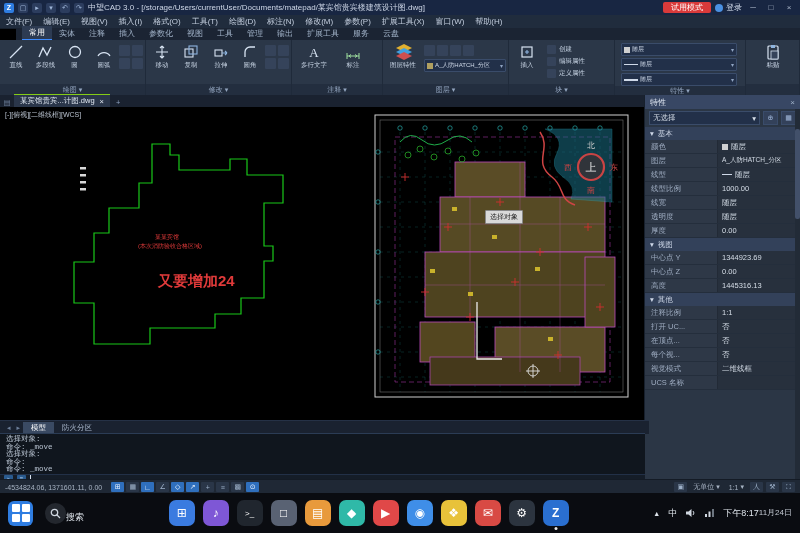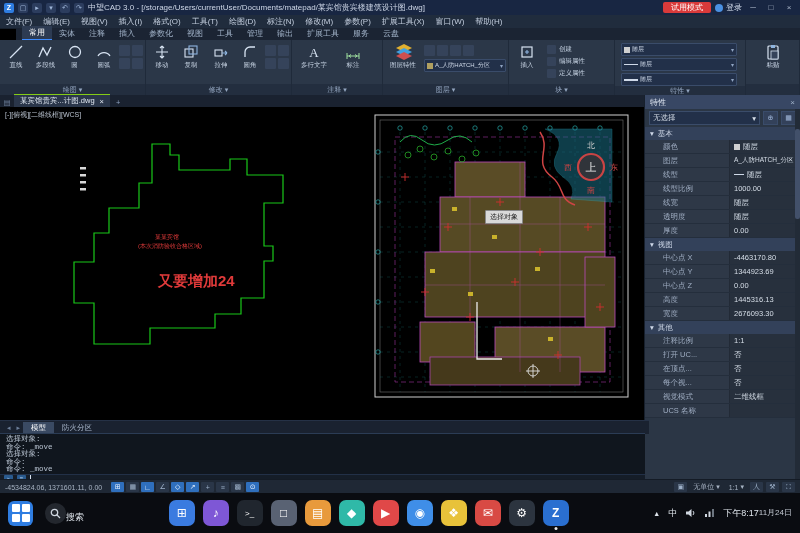--- a/index.html
+++ b/index.html
@@ -64,21 +64,21 @@
   #rp-header{height:14px;background:#384764;display:flex;align-items:center;padding:0 5px;color:#e2e9f4;
              font-size:8px;gap:4px;}
   #rp-header .x{margin-left:auto;color:#9fb0c8;}
   #rp-selector{display:flex;align-items:center;gap:3px;padding:2px 4px;}
   .sel-dd{flex:1;display:flex;align-items:center;background:#223049;border:1px solid #3a4c6a;height:12px;
           padding:0 3px;color:#d6dee8;}
   .sel-btn{width:13px;height:12px;background:#33415a;border:1px solid #3a4c6a;display:flex;align-items:center;
            justify-content:center;color:#9fb6d8;font-size:7px;}
   .psec{height:13px;background:#33415a;display:flex;align-items:center;gap:4px;padding:0 5px;color:#cfd8e8;}
   .prow{height:13px;display:flex;border-bottom:1px solid #242e3c;}
-  .pl{width:66px;display:flex;align-items:center;padding-left:18px;color:#9fadc2;background:#2e3847;}
+  .pl{width:66px;display:flex;align-items:center;padding-left:6px;color:#9fadc2;background:#2e3847;}
   .pv{flex:1;display:flex;align-items:center;gap:3px;padding-left:4px;background:#27303d;color:#d6dee8;
       border-left:1px solid #222a36;white-space:nowrap;overflow:hidden;}
   #rp-scroll{position:absolute;right:0;top:14px;bottom:0;width:5px;background:#222b37;}
   #rp-thumb{position:absolute;right:0;top:20px;width:5px;height:90px;background:#42506a;border-radius:2px;}
   
   #layouttabs{top:420px;left:0;width:645px;height:13px;background:#1a2230;display:flex;align-items:center;
               font-size:7.5px;color:#aab8cc;gap:0;padding-left:4px;border-top:1px solid #253146;}
   .ltab{padding:1px 8px;}
   .ltab.active{background:#3a4a63;color:#fff;}
   .lnav{color:#6d7f99;padding:0 3px;font-size:7px;}
@@ -555,38 +555,30 @@
   <div class="prow">
     <span class="pl">厚度</span>
     <span class="pv">0.00</span>
   </div>
 
   <div class="psec">
     <span>▾</span>
     <span>视图</span>
   </div>
   <div class="prow">
-    <span class="pl">中心点 X</span>
-    <span class="pv">-4463170.80</span>
-  </div>
-  <div class="prow">
     <span class="pl">中心点 Y</span>
     <span class="pv">1344923.69</span>
   </div>
   <div class="prow">
     <span class="pl">中心点 Z</span>
     <span class="pv">0.00</span>
   </div>
   <div class="prow">
     <span class="pl">高度</span>
     <span class="pv">1445316.13</span>
-  </div>
-  <div class="prow">
-    <span class="pl">宽度</span>
-    <span class="pv">2676093.30</span>
   </div>
 
   <div class="psec">
     <span>▾</span>
     <span>其他</span>
   </div>
   <div class="prow">
     <span class="pl">注释比例</span>
     <span class="pv">1:1</span>
   </div>

